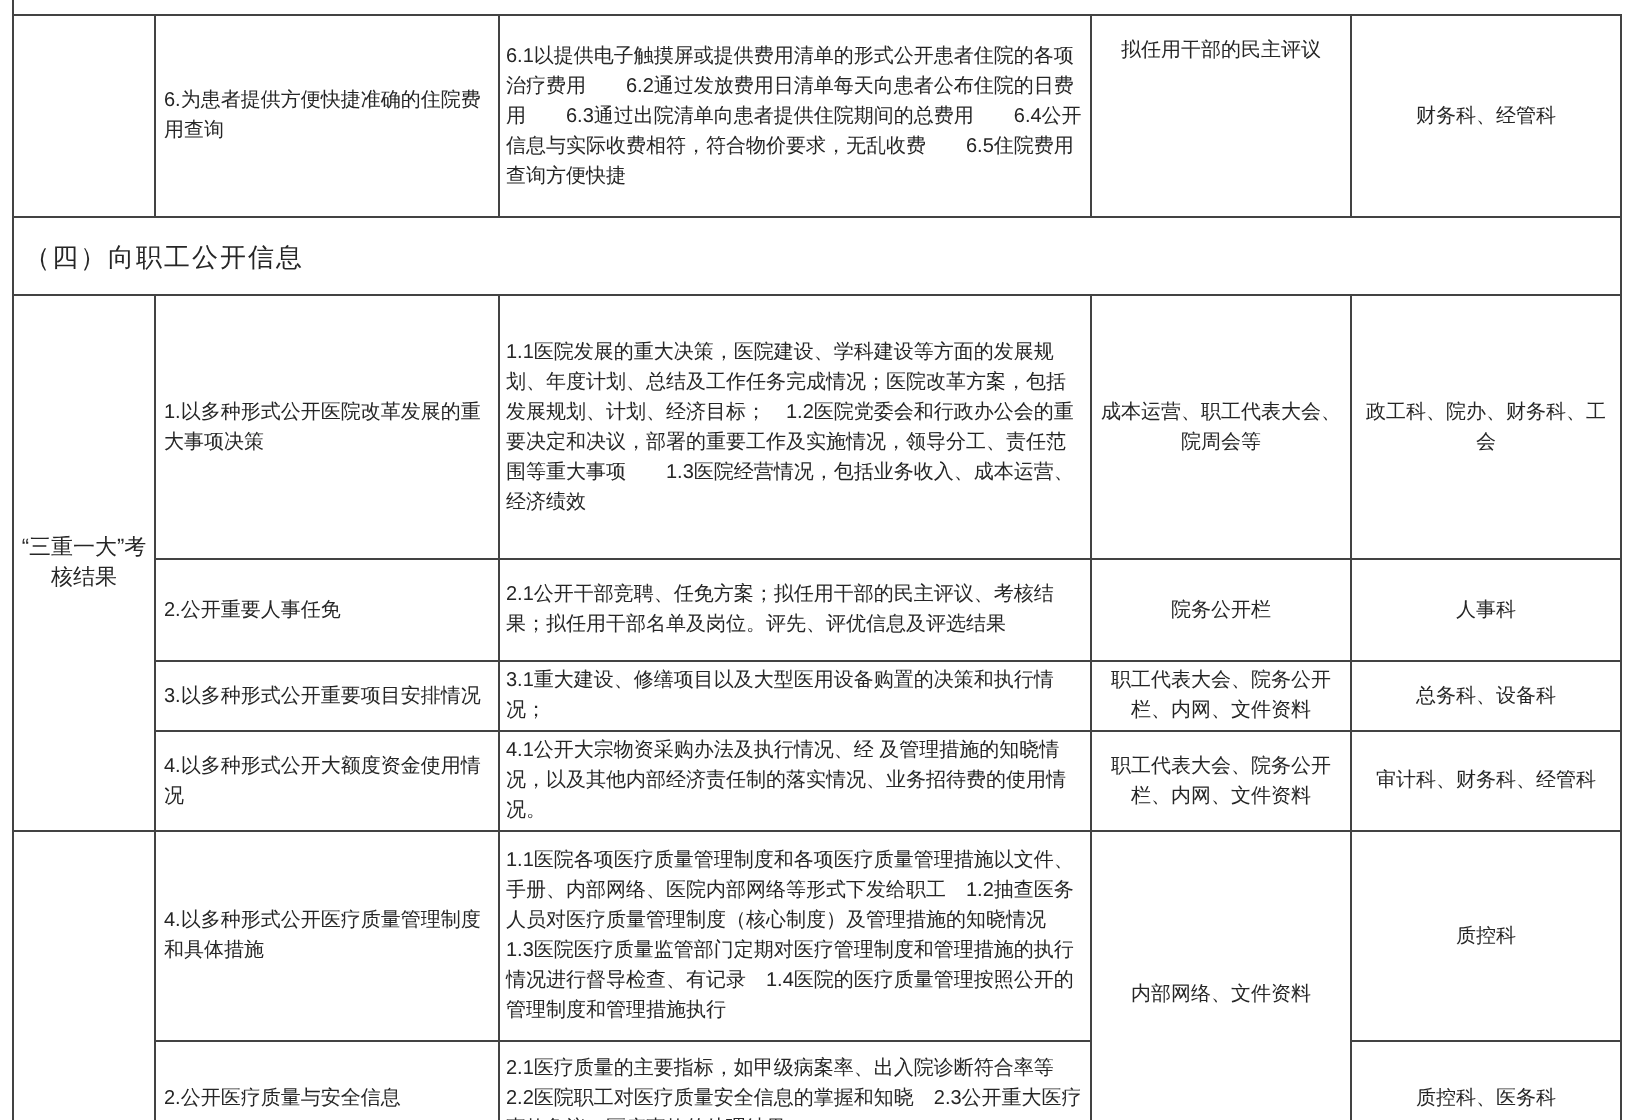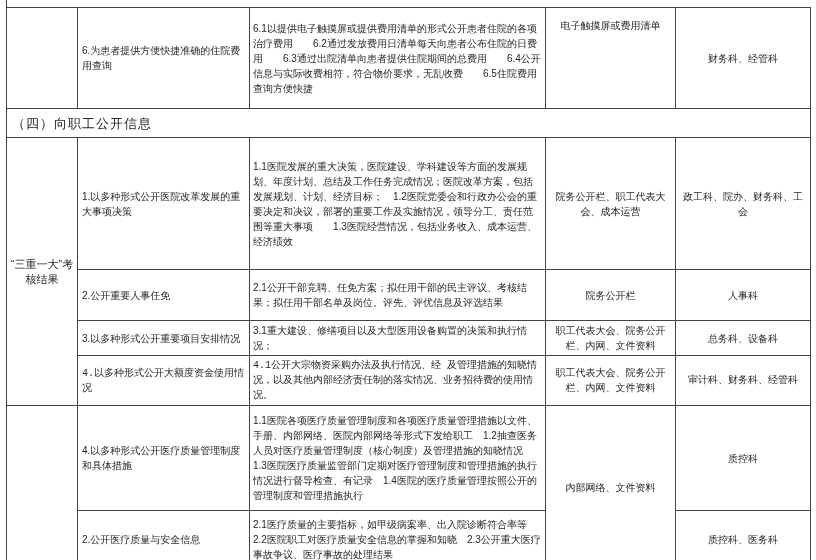--- a/index.html
+++ b/index.html
@@ -35,25 +35,25 @@
   td.center { text-align: center; }
   td.v-top  { vertical-align: top; padding-top: 10px; }
   td.group-label { text-align: center; font-size: 11px; }
   tr.section-row td {
     font-size: 13px;
     letter-spacing: 1px;
     padding-left: 5px;
     text-align: left;
   }
   tr.r0 { height: 101px; }
-  tr.r1 { height: 29px; margin-top: 40px;  }
+  tr.r1 { height: 39px; margin-top: 40px;  }
   tr.r2 { height: 132px; }
   tr.r3 { height: 51px;  }
   tr.r4 { height: 32px;  }
-  tr.r5 { height: 41px; font-family: Liberation Mono, monospace;  }
+  tr.r5 { height: 41px;  }
   tr.r6 { height: 105px; }
   tr.r7 { height: 58px;  }
 </style>
 </head>
 <body style="background: rgb(255, 255, 255); color: rgb(38, 38, 38);">
 
 <div class="border-ext" style="background: rgb(67, 67, 67);"></div>
 
 <table class="disclosure">
   <colgroup>
@@ -62,33 +62,33 @@
     <col style="width:296px">
     <col style="width:130px">
     <col style="width:135px">
   </colgroup>
 
   <tbody>
       <tr class="r0">
     <td class="group-label" style="border-color: rgb(67, 67, 67);"></td>
     <td class="item" style="border-color: rgb(67, 67, 67);">6.为患者提供方便快捷准确的住院费用查询</td>
     <td class="detail" style="border-color: rgb(67, 67, 67);">6.1以提供电子触摸屏或提供费用清单的形式公开患者住院的各项治疗费用　　6.2通过发放费用日清单每天向患者公布住院的日费用　　6.3通过出院清单向患者提供住院期间的总费用　　6.4公开信息与实际收费相符，符合物价要求，无乱收费　　6.5住院费用查询方便快捷</td>
-    <td class="center v-top" style="border-color: rgb(67, 67, 67);">电子触摸屏或费用清单</td>
+    <td class="center v-top" style="border-color: rgb(67, 67, 67);">拟任用干部的民主评议</td>
     <td class="center" style="border-color: rgb(67, 67, 67);">财务科、经管科</td>
   </tr>
 
   <tr class="r1 section-row">
     <td colspan="5" style="border-color: rgb(67, 67, 67);">（四）向职工公开信息</td>
   </tr>
 
   <tr class="r2">
     <td class="group-label" rowspan="4" style="border-color: rgb(67, 67, 67);">“三重一大”考核结果</td>
     <td class="item" style="border-color: rgb(67, 67, 67);">1.以多种形式公开医院改革发展的重大事项决策</td>
     <td class="detail" style="border-color: rgb(67, 67, 67);">1.1医院发展的重大决策，医院建设、学科建设等方面的发展规划、年度计划、总结及工作任务完成情况；医院改革方案，包括发展规划、计划、经济目标；　1.2医院党委会和行政办公会的重要决定和决议，部署的重要工作及实施情况，领导分工、责任范围等重大事项　　1.3医院经营情况，包括业务收入、成本运营、经济绩效</td>
-    <td class="center" style="border-color: rgb(67, 67, 67);">院务公开栏、职工代表大会、成本运营</td>
+    <td class="center" style="border-color: rgb(67, 67, 67);">成本运营、职工代表大会、院周会等</td>
     <td class="center" style="border-color: rgb(67, 67, 67);">政工科、院办、财务科、工会</td>
   </tr>
   <tr class="r3">
     <td class="item" style="border-color: rgb(67, 67, 67);">2.公开重要人事任免</td>
     <td class="detail" style="border-color: rgb(67, 67, 67);">2.1公开干部竞聘、任免方案；拟任用干部的民主评议、考核结果；拟任用干部名单及岗位。评先、评优信息及评选结果</td>
     <td class="center" style="border-color: rgb(67, 67, 67);">院务公开栏</td>
     <td class="center" style="border-color: rgb(67, 67, 67);">人事科</td>
   </tr>
   <tr class="r4">
     <td class="item" style="border-color: rgb(67, 67, 67);">3.以多种形式公开重要项目安排情况</td>

